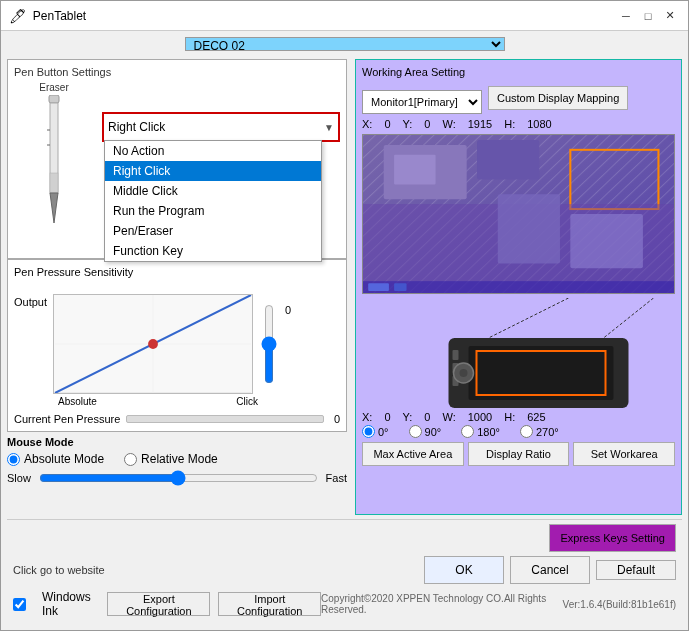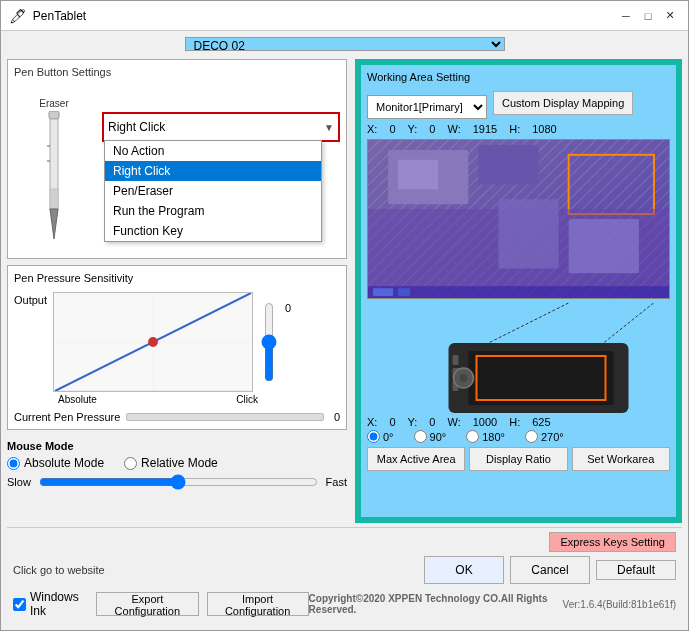--- a/index.html
+++ b/index.html
@@ -78,21 +78,20 @@
       display: flex;
       gap: 8px;
       flex: 1;
     }
 
     
     .left-panel {
       width: 340px;
       display: flex;
       flex-direction: column;
-      gap: 6px;
     }
 
     .pen-button-settings {
       border: 1px solid #aaa;
       background: #fff;
       padding: 6px;
       position: relative;
     }
     .section-label {
       font-size: 11px;
@@ -105,21 +104,21 @@
       gap: 8px;
       height: 170px;
       position: relative;
     }
     .pen-graphic {
       display: flex;
       flex-direction: column;
       align-items: center;
       width: 80px;
       position: relative;
-      margin-top: 16px;
+      margin-top: 0;
     }
     .eraser-label {
       font-size: 10px;
       color: #333;
       margin-bottom: 2px;
     }
     .pen-svg {
       width: 30px;
       height: 130px;
     }
@@ -174,21 +173,21 @@
     }
     .dropdown-item.selected { background: #0078d4; color: #fff; }
 
     .pen-pressure-section {
       border: 1px solid #aaa;
       background: #fff;
       padding: 6px;
     }
     .pressure-title {
       font-size: 11px;
-      margin-bottom: 8px;
+      margin-bottom: 16px;
     }
     .output-area {
       display: flex;
       gap: 6px;
       align-items: flex-start;
     }
     .output-label {
       font-size: 11px;
       writing-mode: horizontal-tb;
       padding-top: 2px;
@@ -291,22 +290,22 @@
     }
 
     
     .right-panel {
       flex: 1;
       display: flex;
       flex-direction: column;
       gap: 6px;
     }
     .working-area-section {
-      border: 6px solid #14b8a6;
-      background: #7dd3fc;
+      border: 1px solid #14b8a6;
+      background: #c4b5fd;
       padding: 6px;
       flex: 1;
     }
     .working-area-title {
       font-size: 11px;
       margin-bottom: 4px;
     }
     .working-area-top {
       display: flex;
       align-items: center;
@@ -390,23 +389,23 @@
       padding: 4px 6px;
       display: flex;
       flex-direction: column;
       gap: 4px;
     }
     .express-keys-row {
       display: flex;
       justify-content: flex-end;
     }
     .express-keys-btn {
-      height: 20px;
-      border: 1px solid #aaa;
-      background: #fca5a5;
+      height: 28px;
+      border: 1px solid #aaa;
+      background: #a21caf;
       font-size: 11px;
       padding: 0 10px;
       cursor: pointer;
     }
     .main-buttons-row {
       display: flex;
       align-items: center;
       gap: 6px;
     }
     .xppen-logo {
@@ -450,21 +449,21 @@
       width: 80px;
       height: 20px;
       background: #f0f0f0;
       border: 1px solid #aaa;
       font-size: 12px;
       cursor: pointer;
     }
     .checkbox-row {
       display: flex;
       align-items: center;
-      gap: 4px;
+      gap: 16px;
     }
     .config-btn {
       height: 24px;
       border: 1px solid #aaa;
       background: #f0f0f0;
       font-size: 11px;
       padding: 0 6px;
       cursor: pointer;
     }
     .footer-row {
@@ -474,21 +473,20 @@
       padding: 2px 0;
     }
     .footer-left {
       display: flex;
       align-items: center;
       gap: 8px;
     }
     .copyright {
       font-size: 10px;
       color: #666;
-      font-weight: bold;
     }
     .version {
       font-size: 10px;
       color: #666;
     }
     .bottom-controls {
       display: flex;
       align-items: center;
       gap: 6px;
     }
@@ -551,22 +549,23 @@
                   <option>Middle Click</option>
                   <option>Pen/Eraser</option>
                   <option>Run the Program</option>
                   <option>Function Key</option>
                 </select>
                 <span class="dropdown-arrow">▼</span>
                 
                 <div class="dropdown-menu">
                   <div class="dropdown-item">No Action</div>
                   <div class="dropdown-item selected">Right Click</div>
+                  <div class="dropdown-item">Middle Click</div>
+                  <div class="dropdown-item">Run the Program</div>
                   <div class="dropdown-item">Pen/Eraser</div>
-                  <div class="dropdown-item">Run the Program</div>
                   <div class="dropdown-item">Function Key</div>
                 </div>
               </div>
             </div>
           </div>
         </div>
 
         <div class="pen-pressure-section">
           <div class="pressure-title">Pen Pressure Sensitivity</div>
           <div class="output-area">

